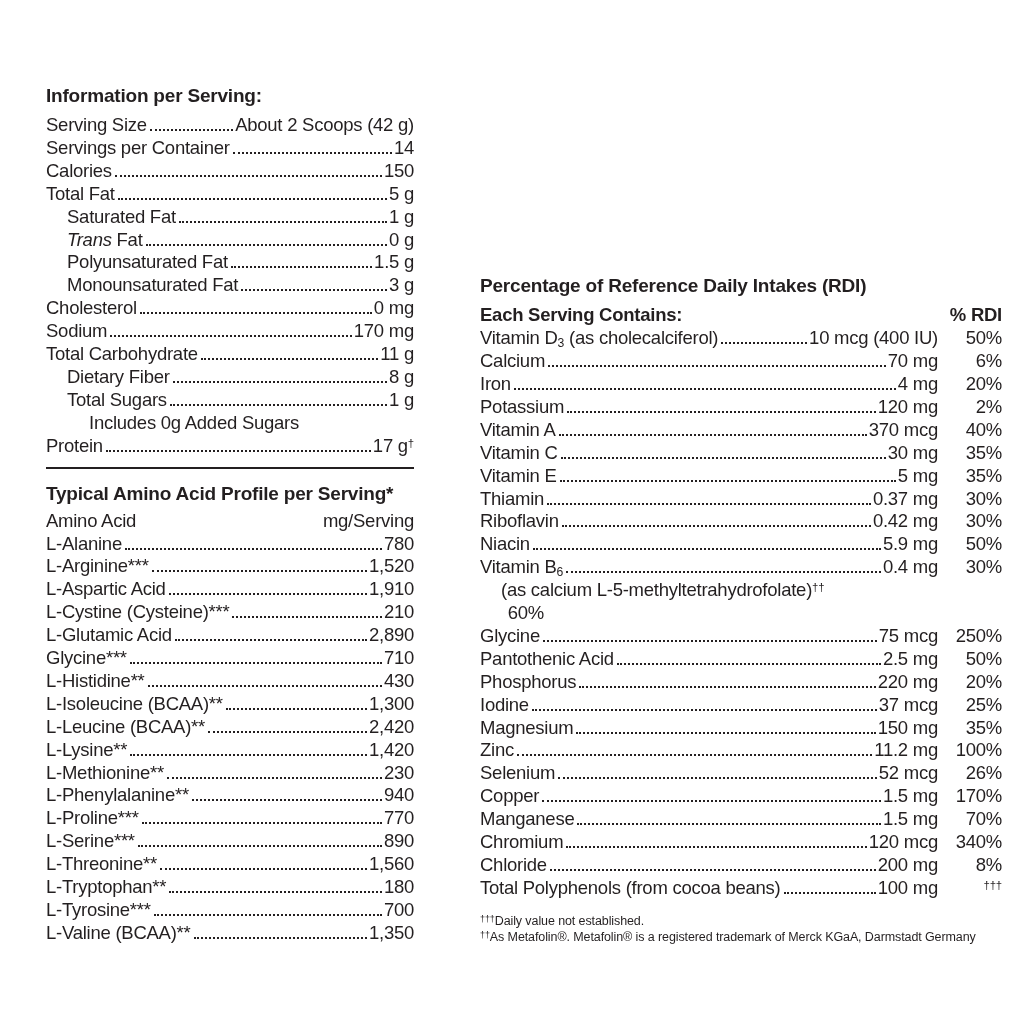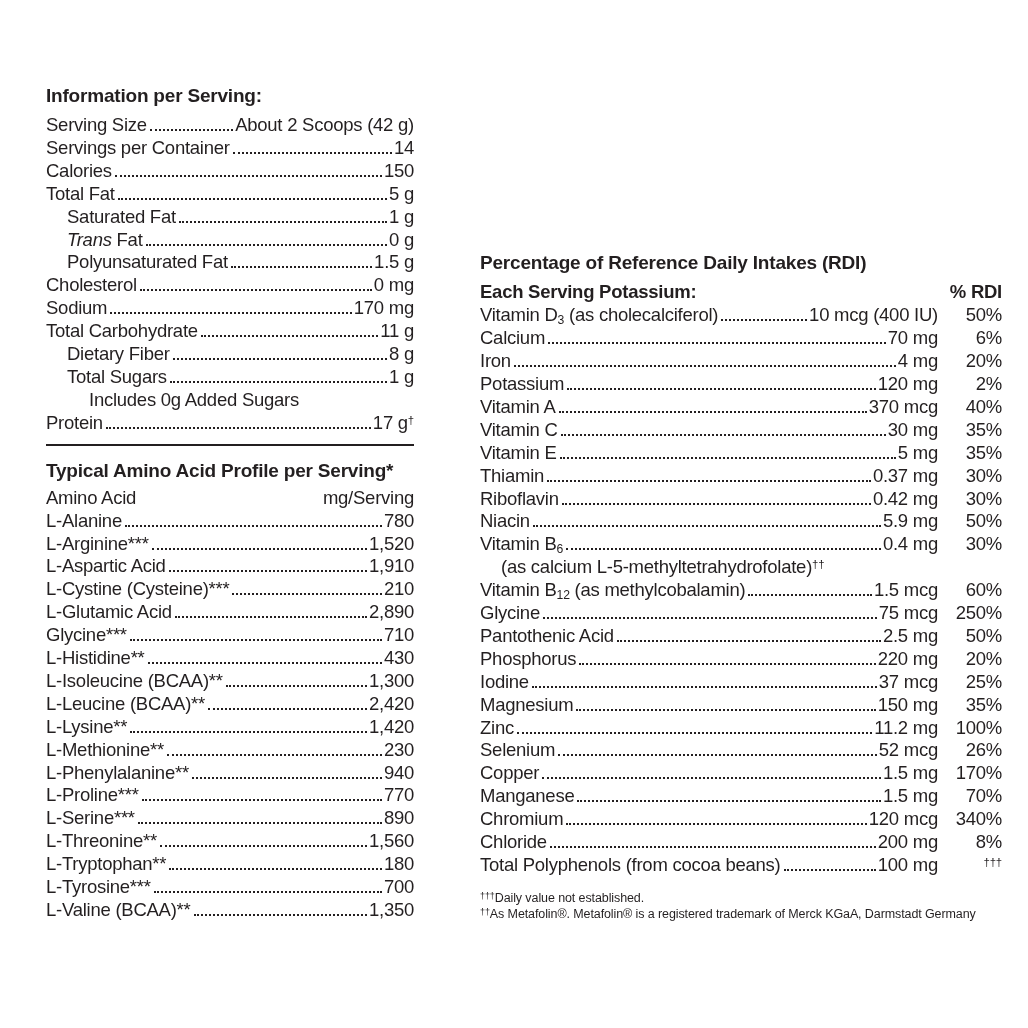--- a/index.html
+++ b/index.html
@@ -85,20 +85,25 @@
         <div class="row ind1">
           <span class="label"><i>Trans</i> Fat</span>
           <span class="dots"></span>
           <span class="value">0 g</span>
         </div>
         <div class="row ind1">
           <span class="label">Polyunsaturated Fat</span>
           <span class="dots"></span>
           <span class="value">1.5 g</span>
         </div>
+        <div class="row ind1">
+          <span class="label">Monounsaturated Fat</span>
+          <span class="dots"></span>
+          <span class="value">3 g</span>
+        </div>
         <div class="row">
           <span class="label">Cholesterol</span>
           <span class="dots"></span>
           <span class="value">0 mg</span>
         </div>
         <div class="row">
           <span class="label">Sodium</span>
           <span class="dots"></span>
           <span class="value">170 mg</span>
         </div>
@@ -227,21 +232,21 @@
           <span class="value">1,350</span>
         </div>
       </div>
   </div>
 
   <div class="vdivider"></div>
 
   <div class="col-right">
     <div class="section-title">Percentage of Reference Daily Intakes (RDI)</div>
     <div class="row rdi-header">
-      <span class="label bold">Each Serving Potassium:</span>
+      <span class="label bold">Each Serving Contains:</span>
       <span class="spacer"></span>
       <span class="rdi bold">% RDI</span>
     </div>
     <div id="rdi-rows">
         <div class="row">
           <div class="main">
             <span class="label">Vitamin D<sub>3</sub> (as cholecalciferol)</span>
             <span class="dots"></span>
             <span class="value">10 mcg (400 IU)</span>
           </div>
@@ -327,25 +332,20 @@
           </div>
           <span class="rdi">30%</span>
         </div>
         <div class="row ind1">
           <div class="main">
             <span class="label">(as calcium L-5-methyltetrahydrofolate)<sup>††</sup></span>
           </div>
           <span class="rdi"></span>
         </div>
         <div class="row">
-          <div class="main">
-            <span class="label">Vitamin B<sub>12</sub> (as methylcobalamin)</span>
-            <span class="dots"></span>
-            <span class="value">1.5 mcg</span>
-          </div>
           <span class="rdi">60%</span>
         </div>
         <div class="row">
           <div class="main">
             <span class="label">Glycine</span>
             <span class="dots"></span>
             <span class="value">75 mcg</span>
           </div>
           <span class="rdi">250%</span>
         </div>

